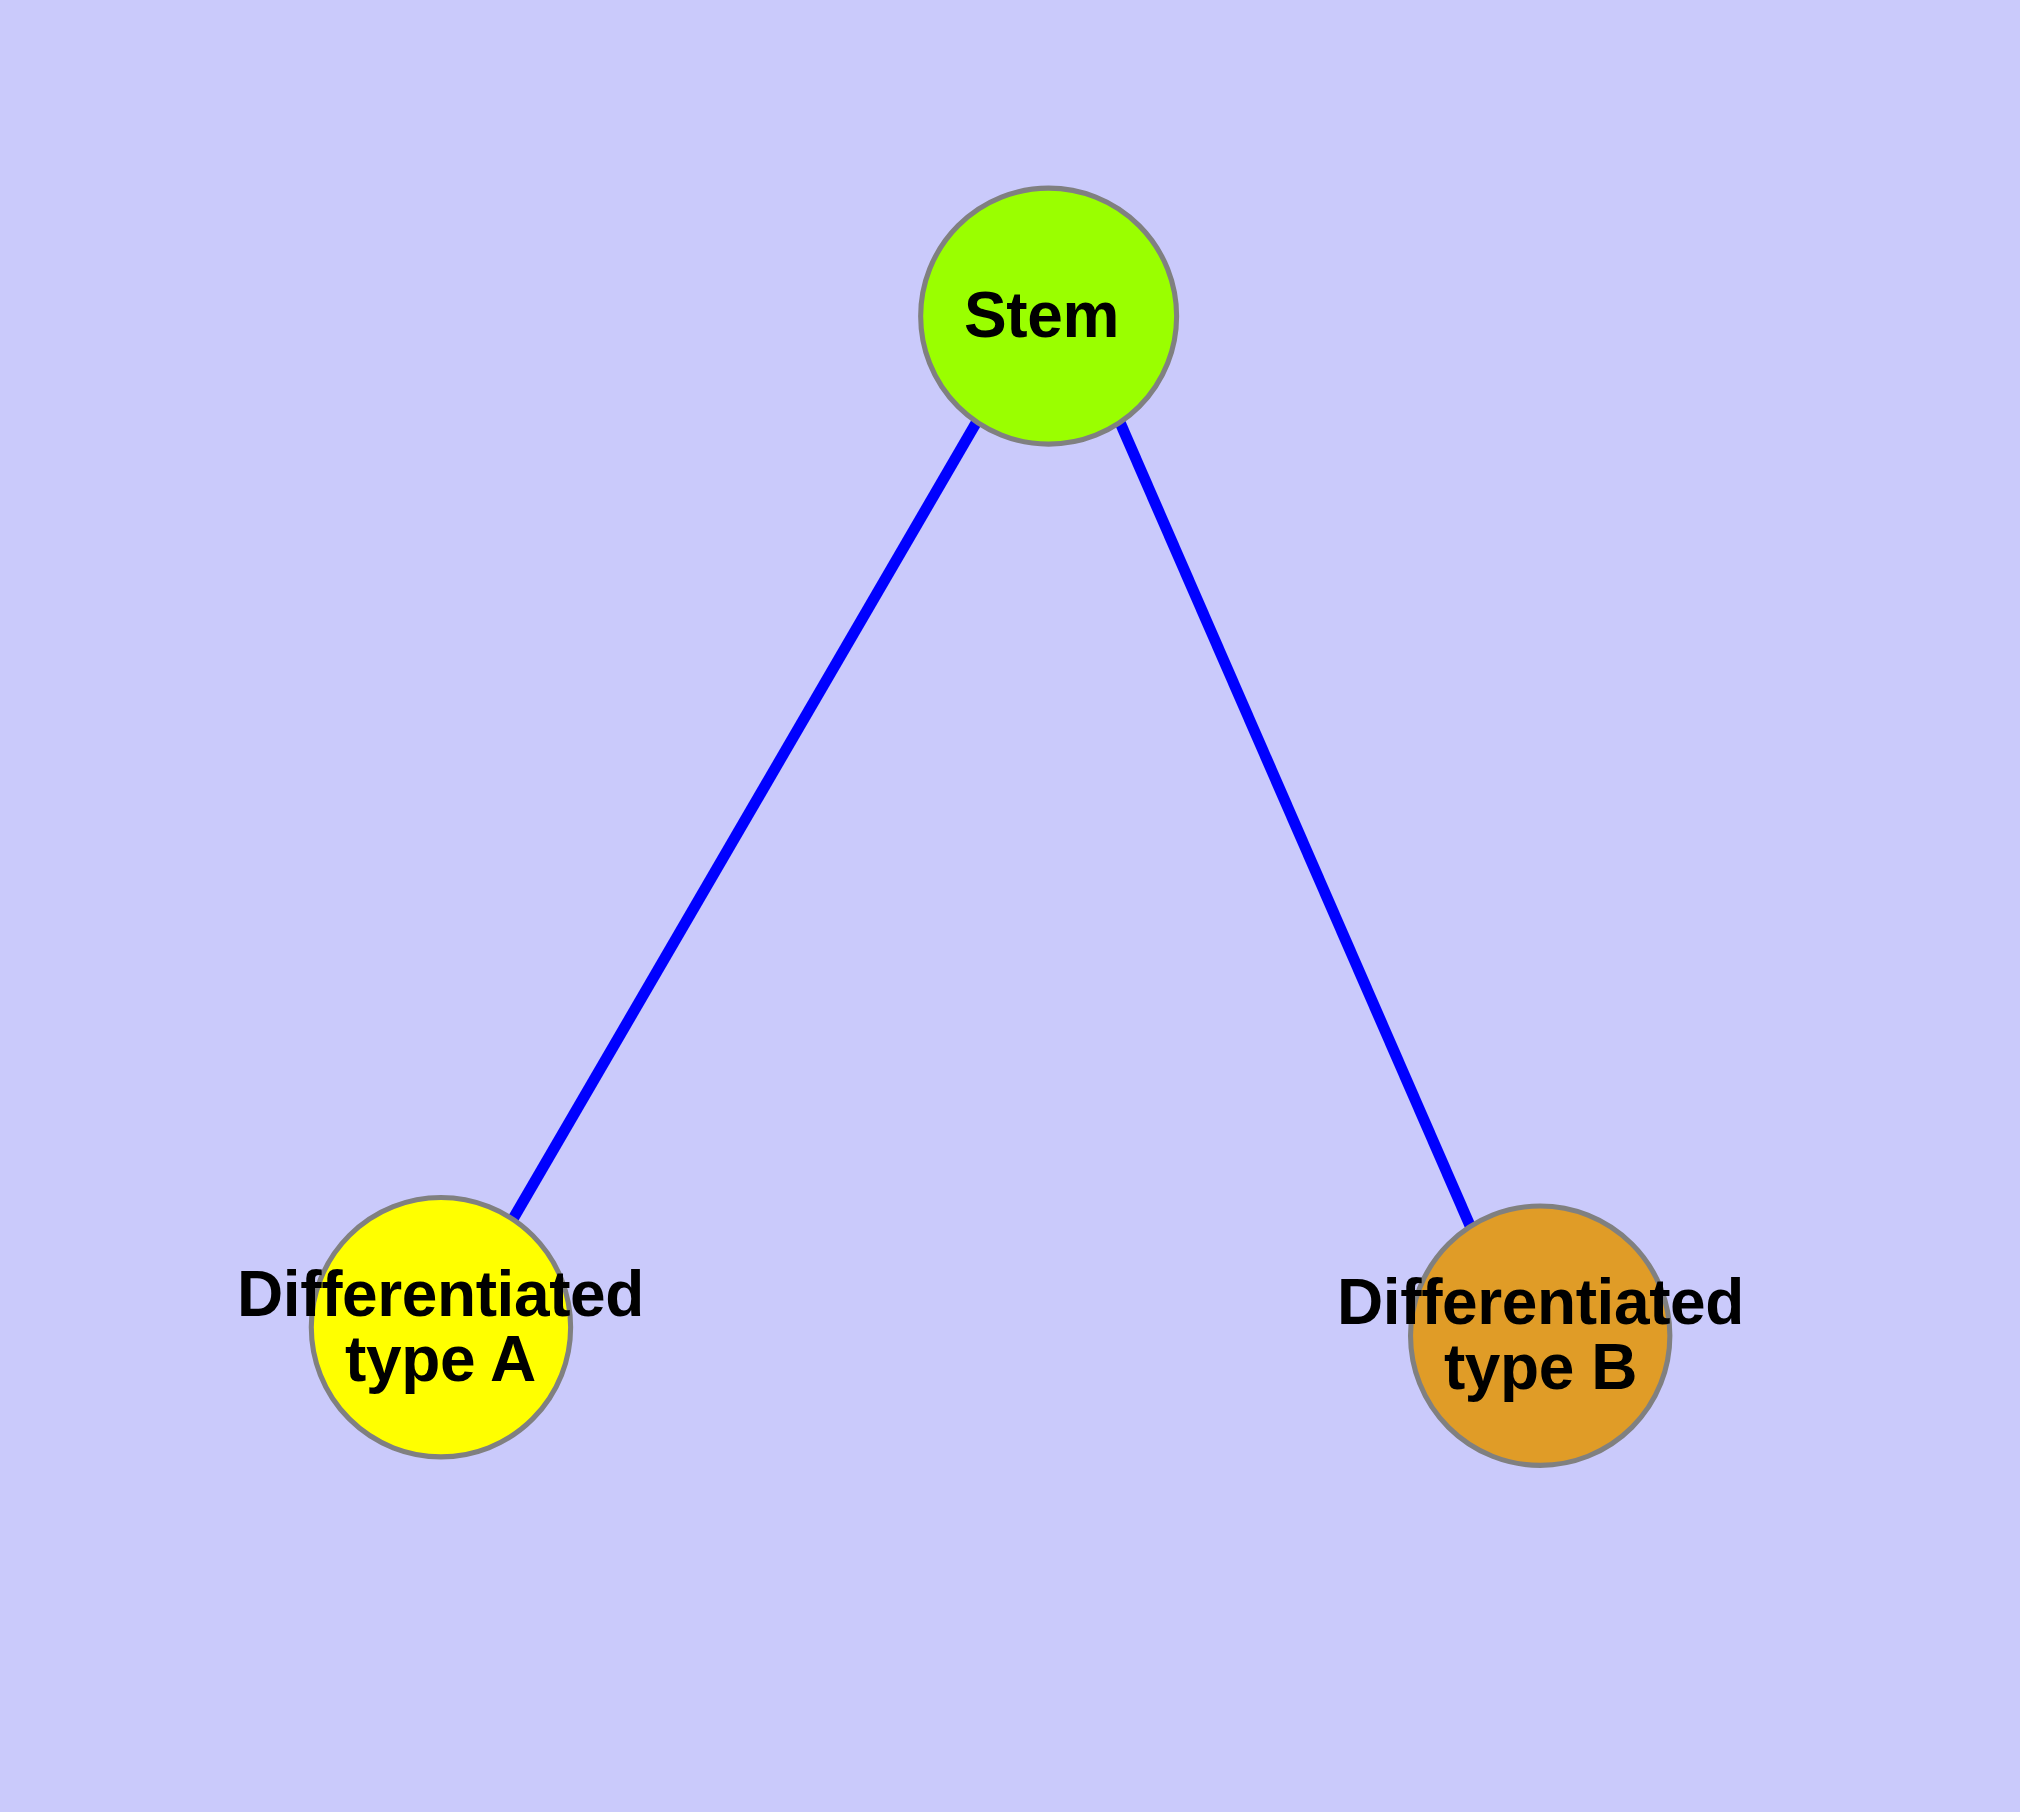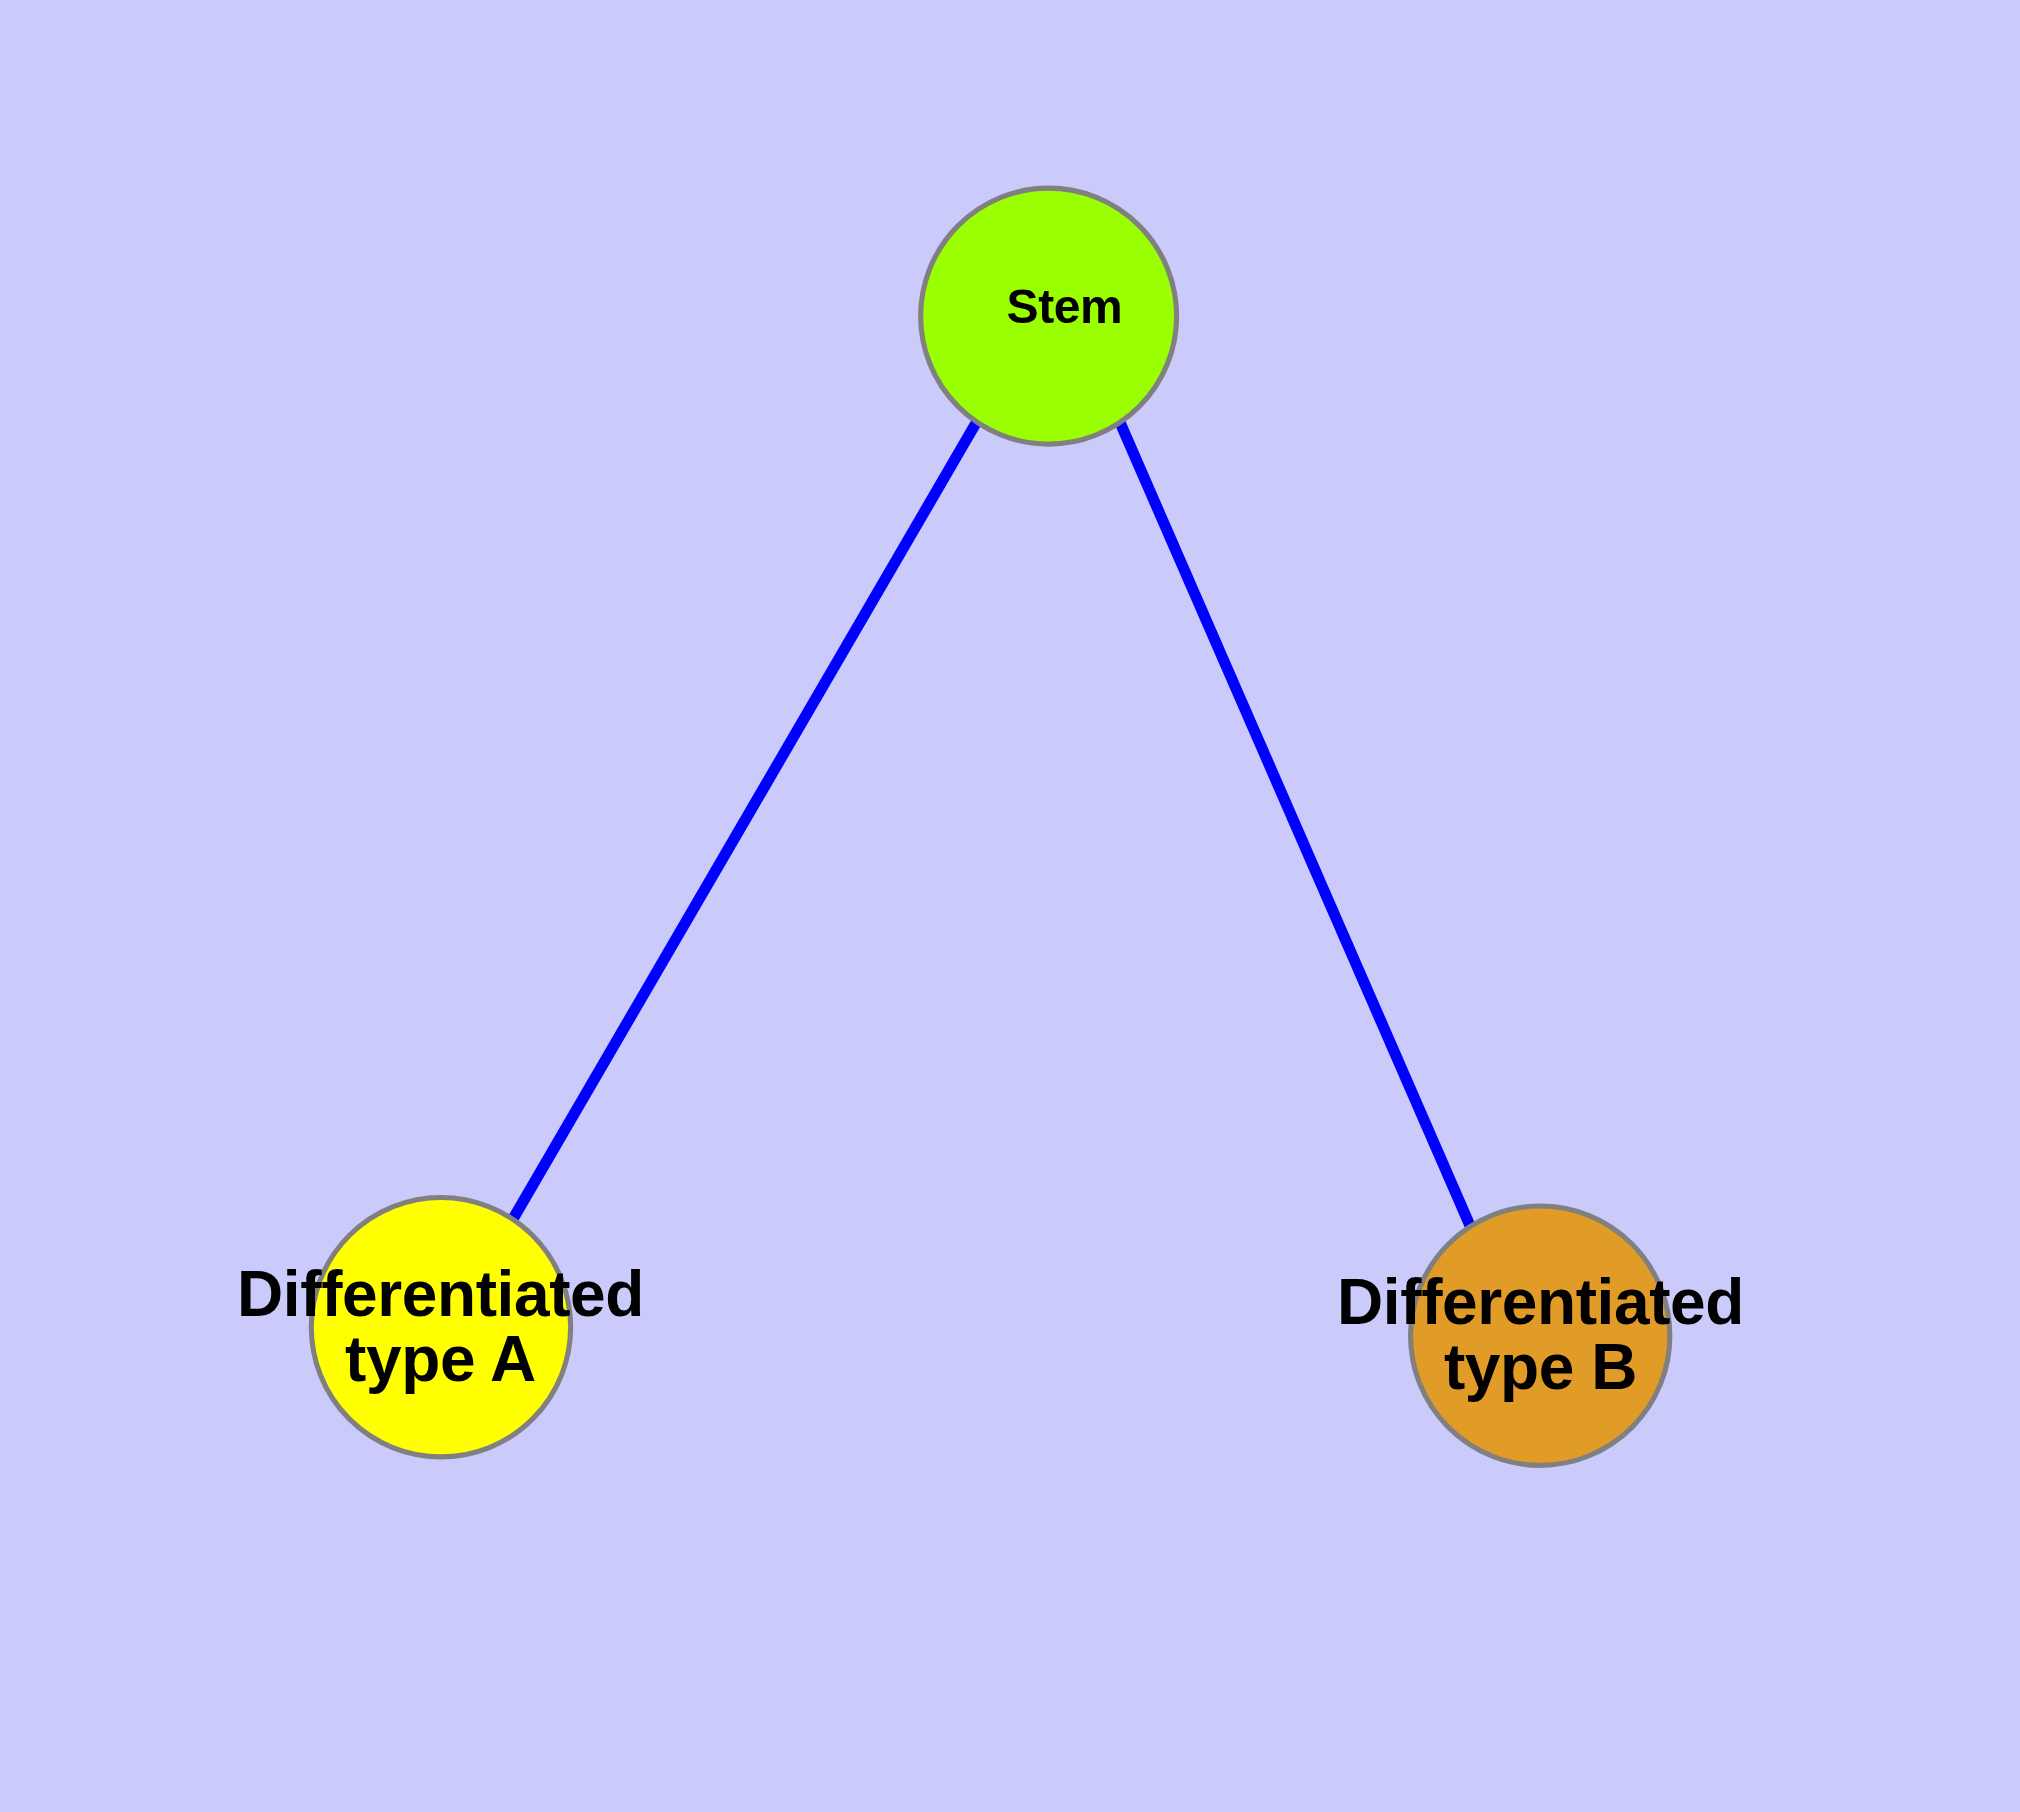--- a/index.html
+++ b/index.html
@@ -46,20 +46,20 @@
         <line x1="1152" y1="498" x2="604" y2="1440" stroke="#0000ff" stroke-width="13" stroke-linecap="butt"></line>
         <line x1="1321" y1="498" x2="1735" y2="1448" stroke="#0000ff" stroke-width="13" stroke-linecap="butt"></line>
       </g>
     <g id="node-layer">
         <circle cx="1237" cy="373" r="151" fill="#9aff00" stroke="#808080" stroke-width="6"></circle>
         <circle cx="520" cy="1566" r="153" fill="#ffff00" stroke="#808080" stroke-width="6"></circle>
         <circle cx="1817" cy="1576" r="153" fill="#e09c27" stroke="#808080" stroke-width="6"></circle>
       </g>
   </svg>
   <div id="label-layer">
-      <div class="node-label" style="font-size: 48px; width: 1187px; left: 471px; top: 283px;">Stem</div>
+      <div class="node-label" style="font-size: 64px; width: 1187px; left: 448px; top: 283px;">Stem</div>
       <div class="node-label" style="font-size: 64px; width: 1187px; left: -153px; top: 1262px;">Differentiated
 type A</div>
       <div class="node-label" style="font-size: 64px; width: 1187px; left: 947px; top: 1270px;">Differentiated
 type B</div>
     </div>
 </div>
 
 
 </body></html>

